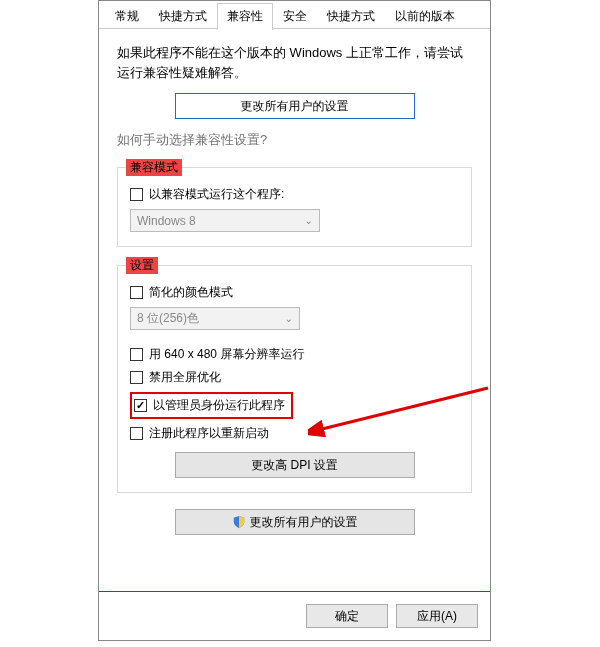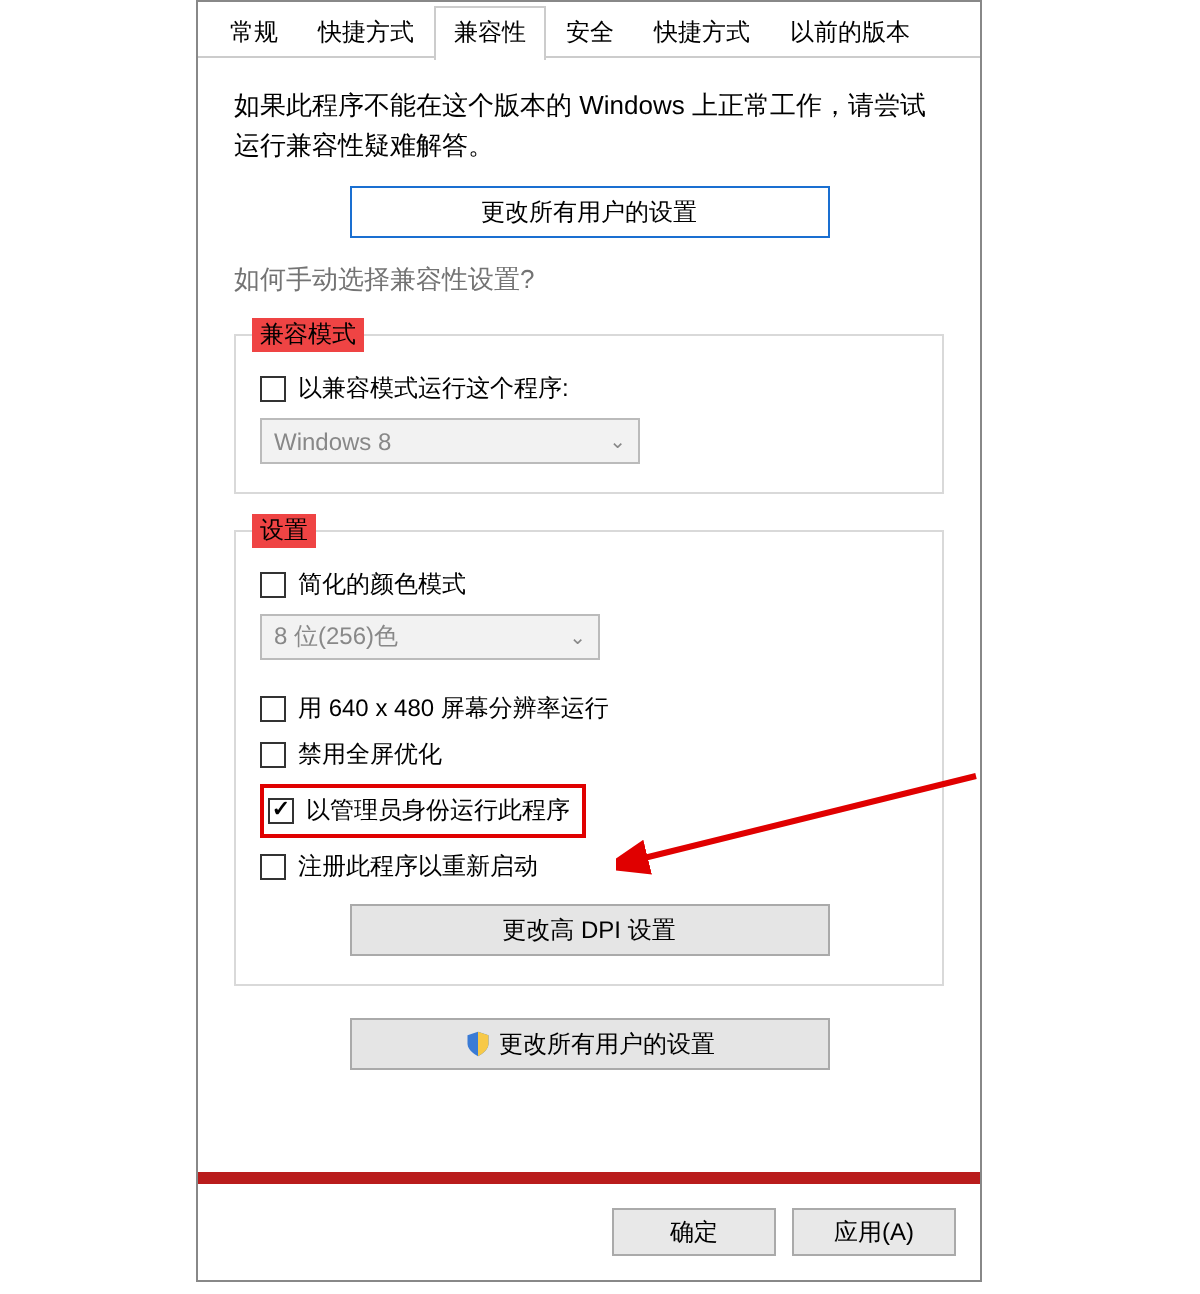--- a/index.html
+++ b/index.html
@@ -16,21 +16,21 @@
 .group{border:1px solid #d9d9d9;margin-top:18px;padding:12px 12px 14px 12px;position:relative}
 .group-title{position:absolute;top:-9px;left:8px;background:#ef4444;padding:0 4px;font-size:12px}
 .row{display:flex;align-items:center;margin:6px 0;font-size:12px}
 .chk{width:13px;height:13px;border:1px solid #333;margin-right:6px;display:inline-flex;align-items:center;justify-content:center;box-sizing:border-box;background:#fff;cursor:pointer}
 .chk.checked::after{content:"✓";font-size:11px;line-height:1;color:#000;font-weight:bold}
 .select{width:190px;height:23px;border:1px solid #bbb;background:#f2f2f2;color:#888;padding:0 6px;display:flex;align-items:center;justify-content:space-between;box-sizing:border-box;margin-top:4px}
 .select .arrow{font-size:10px;color:#888}
 .gap{height:10px}
 .btn-grey{display:block;width:240px;height:26px;line-height:24px;text-align:center;border:1px solid #aaa;background:#e5e5e5;margin:10px auto 0 auto;font-size:12px;cursor:default;box-sizing:border-box}
 .btn-grey.shield{display:flex;align-items:center;justify-content:center;gap:4px;margin:16px auto 0 auto}
-.footer{position:absolute;left:0;right:0;bottom:0;height:48px;border-top:6px solid #b91c1c;display:flex;align-items:center;justify-content:flex-end;padding-right:12px;gap:8px;background:#fff}
+.footer{position:absolute;left:0;right:0;bottom:0;height:48px;border-top:1px solid #b91c1c;display:flex;align-items:center;justify-content:flex-end;padding-right:12px;gap:8px;background:#fff}
 .footer button{width:82px;height:24px;border:1px solid #aaa;background:#e8e8e8;font-size:12px;font-family:inherit;cursor:pointer}
 .highlight{border:2px solid #e00000;padding:3px 6px 3px 2px;display:inline-flex;align-items:center}
 .arrow-svg{position:absolute;pointer-events:none}
 .shield-icon{width:14px;height:14px}
 </style>
 </head>
 <body>
 
 <div class="stage">
   <div class="dialog">

